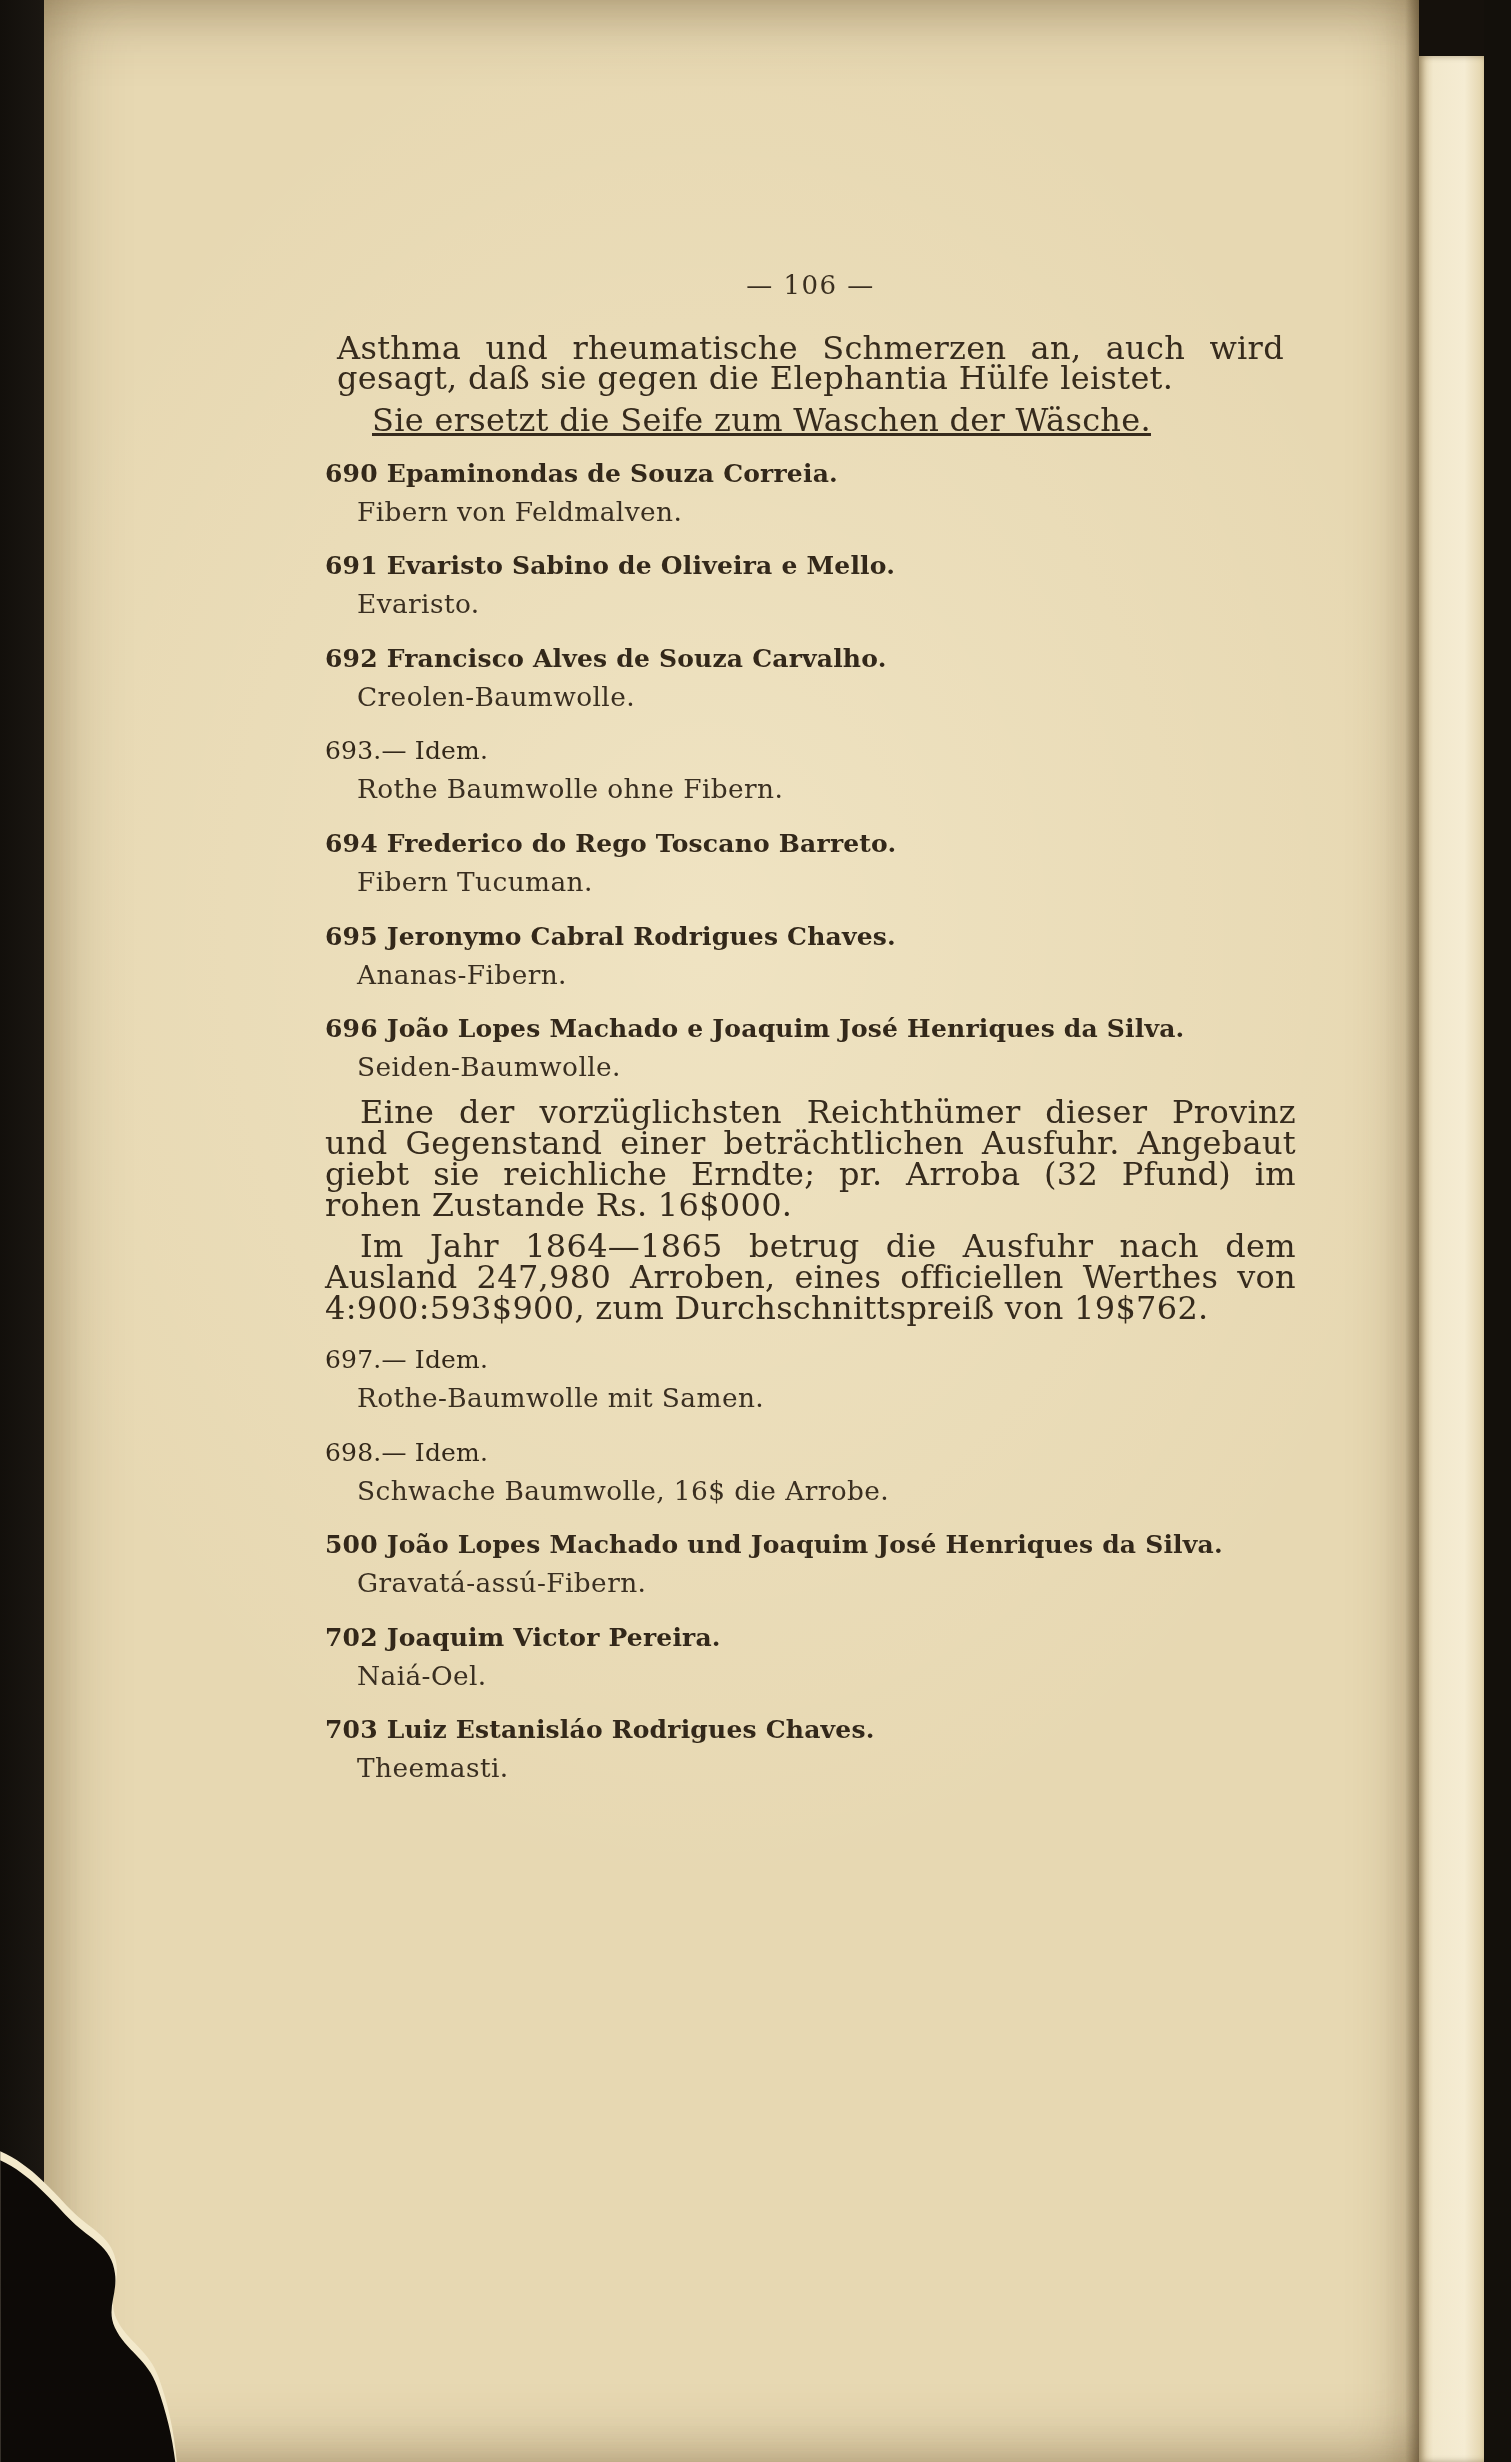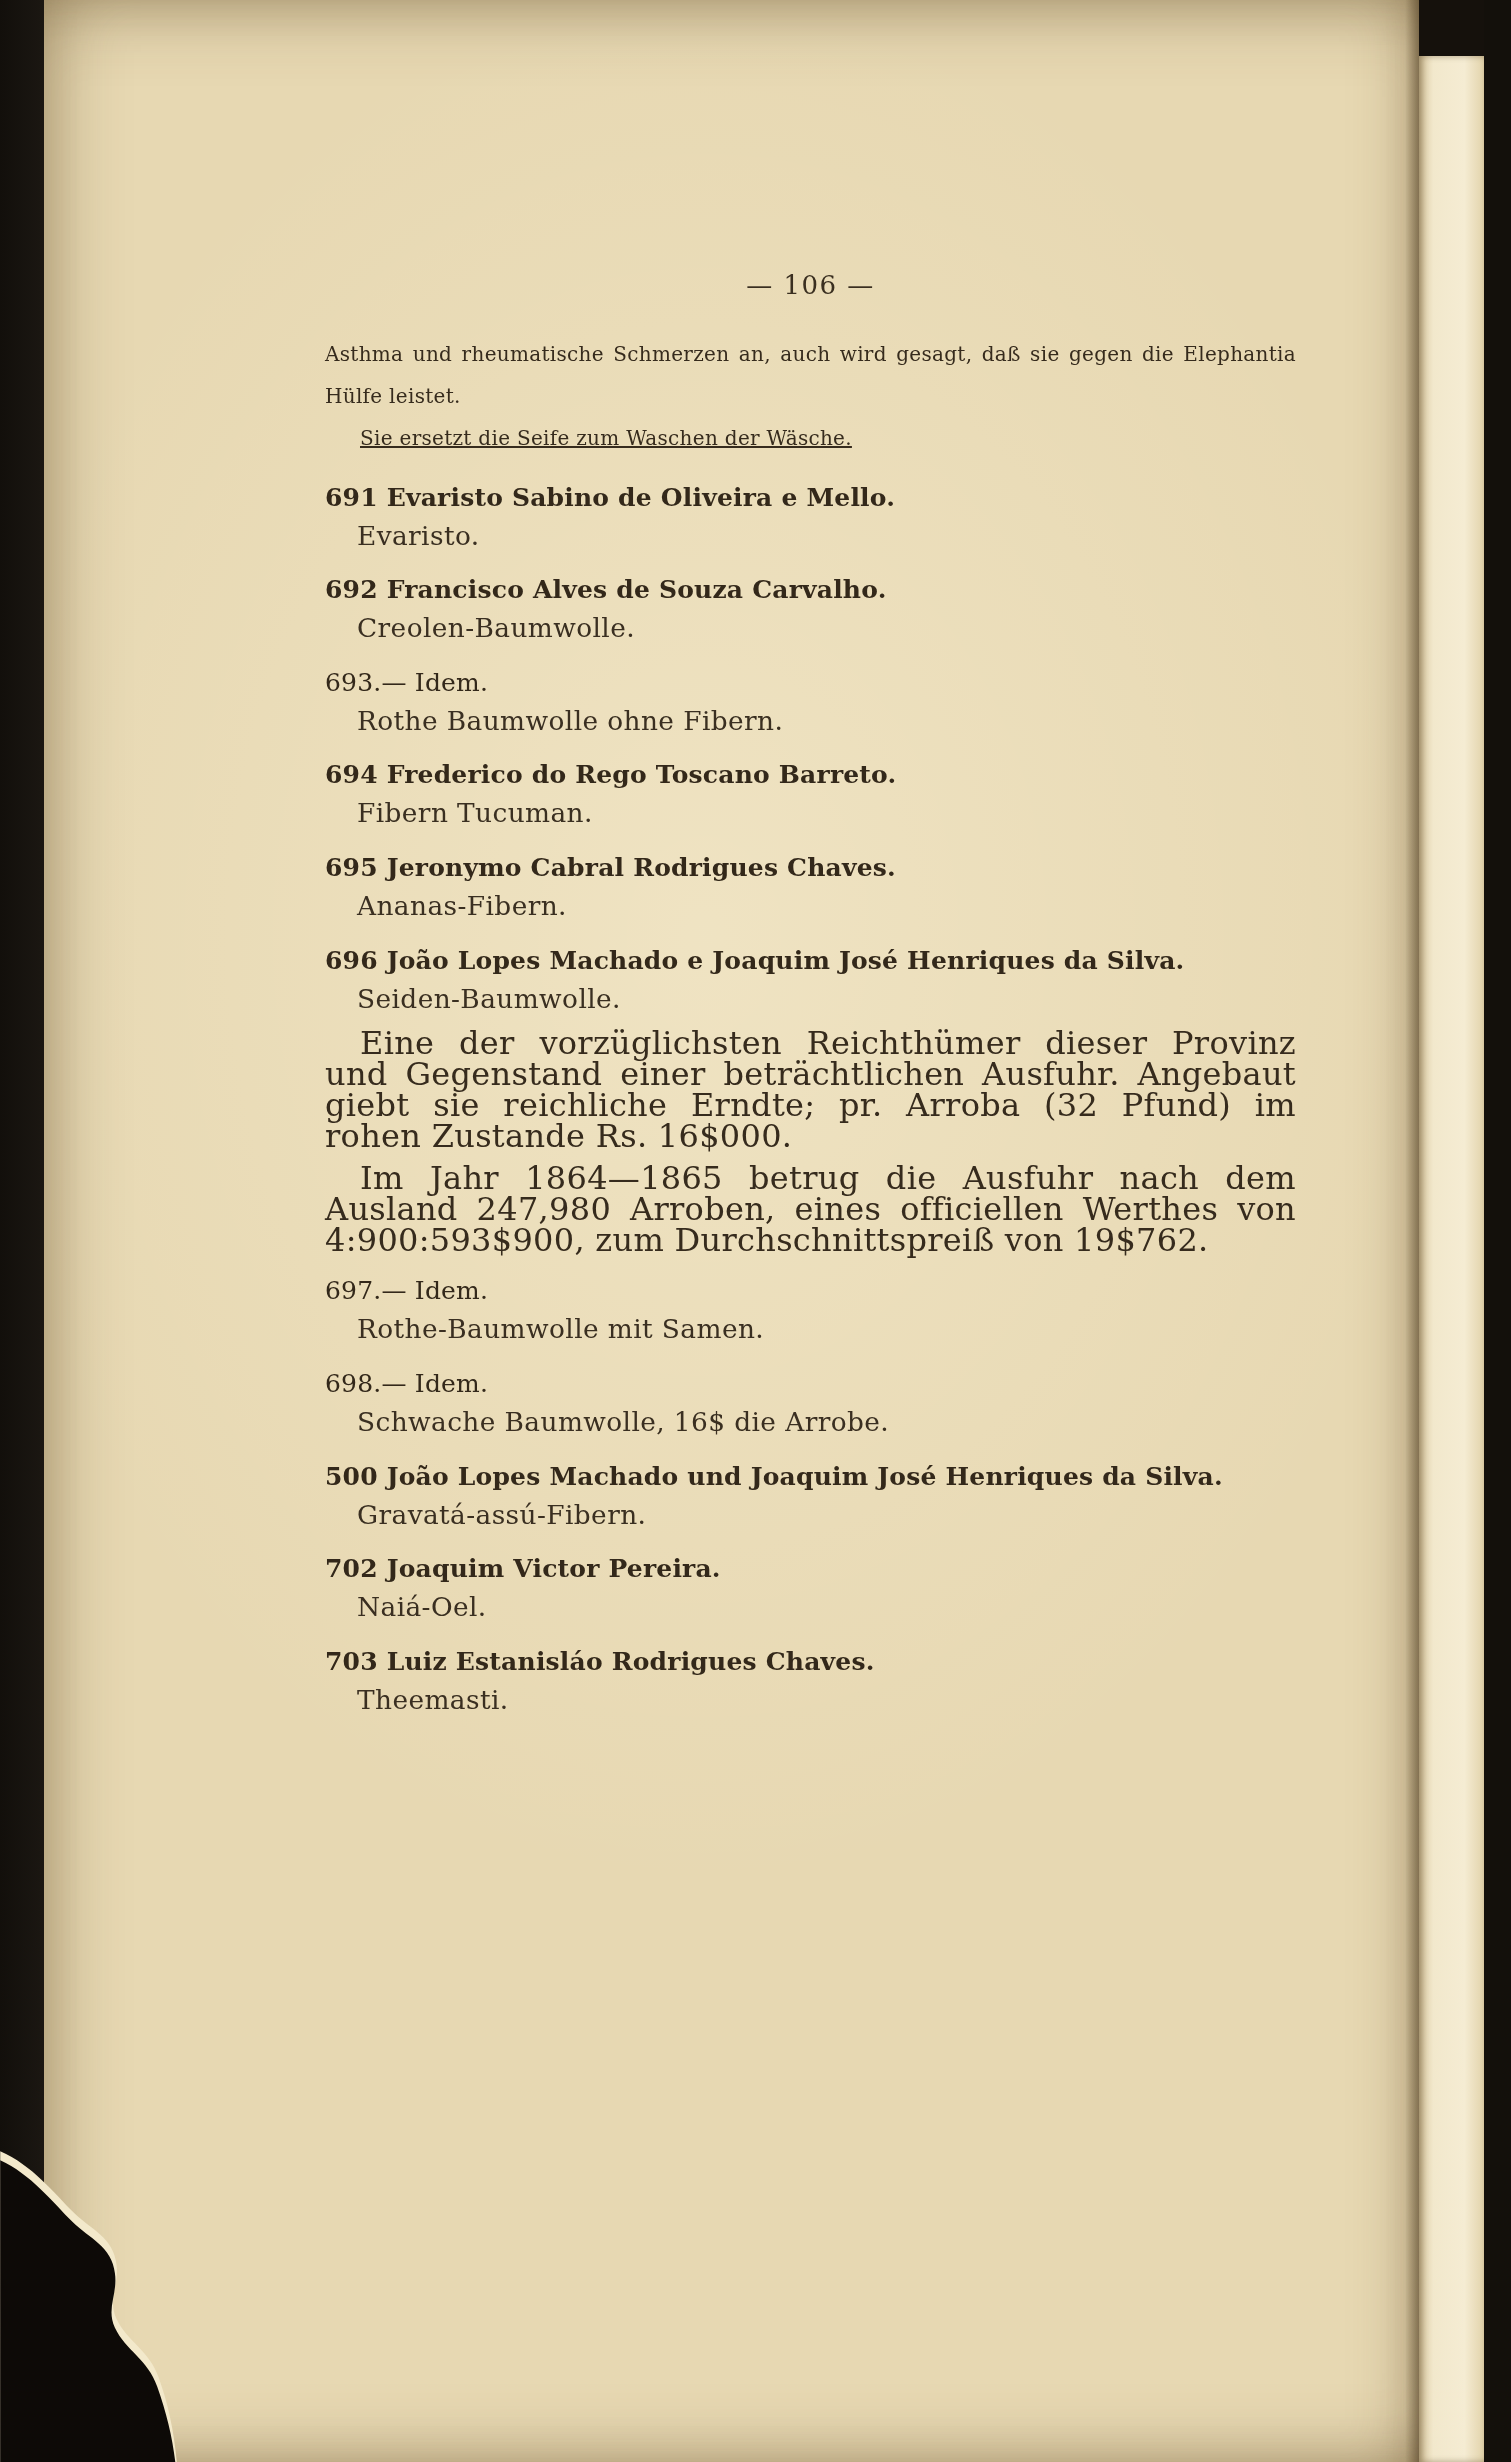--- a/index.html
+++ b/index.html
@@ -78,23 +78,23 @@
   }
   .page-number {
     text-align: center;
     font-size: 26px;
     line-height: 38px;
     letter-spacing: 1.5px;
     margin-bottom: 29px;
     color: #3a2f20;
   }
   .intro p {
-    margin: 0;
-    font-size: 20px;
-    line-height: 42px;
+    margin: 12px;
+    font-size: 32px;
+    line-height: 30px;
     text-align: justify;
     letter-spacing: 0.3px;
   }
   .intro p.indent { text-indent: 35px; text-decoration: underline; }
   .entries { margin-top: 19.6px; }
   .entry { margin-top: 16.6px; }
   .entry p { margin: 0; }
   .entry-heading {
     font-size: 25px;
     line-height: 38px;
@@ -136,20 +136,25 @@
   <div class="paper">
     <div class="content">
       <div class="page-number">— 106 —</div>
 
       <div class="intro">
         <p>Asthma und rheumatische Schmerzen an, auch wird gesagt, daß sie gegen die Elephantia Hülfe leistet.</p>
         <p class="indent">Sie ersetzt die Seife zum Waschen der Wäsche.</p>
       </div>
 
       <div class="entries" id="entries">
+  <div class="entry">
+    <p class="entry-heading bold">690 Epaminondas de Souza Correia.</p>
+    <p class="entry-product">Fibern von Feldmalven.</p>
+
+  </div>
 
   <div class="entry">
     <p class="entry-heading bold">691 Evaristo Sabino de Oliveira e Mello.</p>
     <p class="entry-product">Evaristo.</p>
 
   </div>
 
   <div class="entry">
     <p class="entry-heading bold">692 Francisco Alves de Souza Carvalho.</p>
     <p class="entry-product">Creolen-Baumwolle.</p>

